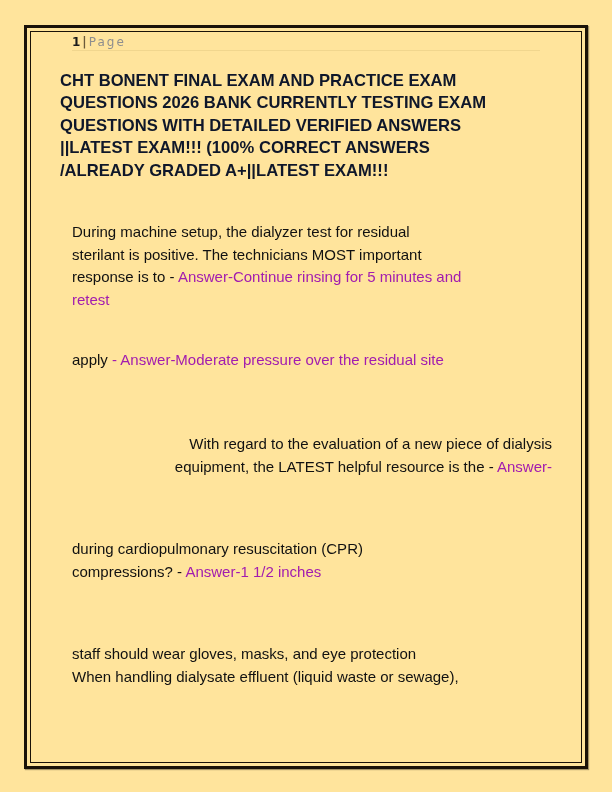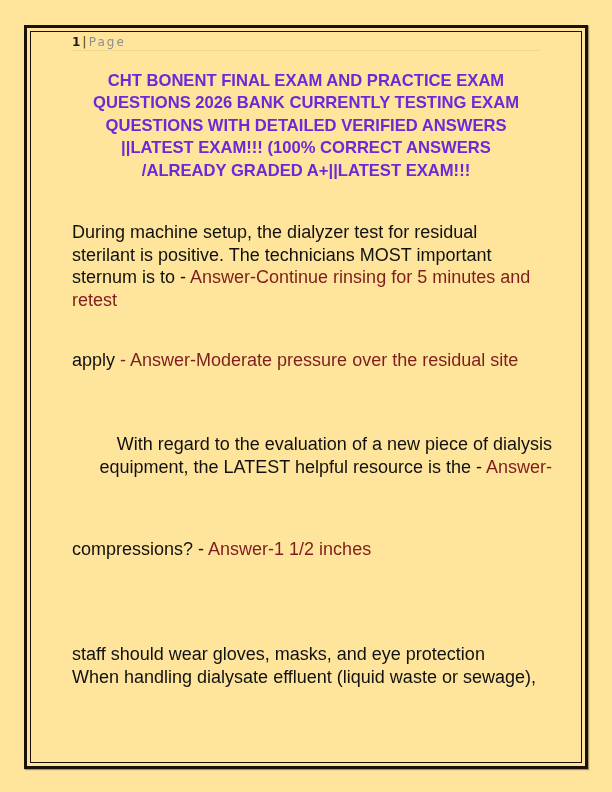--- a/index.html
+++ b/index.html
@@ -53,44 +53,44 @@
     }
     .page-word {
       color: #8e8e8e;
       letter-spacing: 2px;
     }
     .title {
       position: absolute;
       left: 60px;
       top: 70px;
       width: 492px;
-      text-align: center;
-      color: #6d28d9;
+      text-align: left;
+      color: #0f172a;
       font-weight: bold;
       font-size: 16.6px;
       line-height: 22.4px;
     }
     .title-line {
       display: block;
       white-space: nowrap;
     }
     .qa {
       position: absolute;
       left: 72px;
       width: 480px;
-      font-size: 18px;
+      font-size: 15px;
       line-height: 22.5px;
       color: #111111;
     }
     .line {
       display: block;
       white-space: nowrap;
     }
     .answer {
-      color: #7f1d1d;
+      color: #a21caf;
     }
   </style>
 </head>
 <body>
 
 <div class="page-border-outer">
   <div class="page-border-inner"></div>
 </div>
 
 <div class="page-header">
@@ -101,33 +101,34 @@
   <span class="title-line">CHT BONENT FINAL EXAM AND PRACTICE EXAM</span>
   <span class="title-line">QUESTIONS 2026 BANK CURRENTLY TESTING EXAM</span>
   <span class="title-line">QUESTIONS WITH DETAILED VERIFIED ANSWERS</span>
   <span class="title-line">||LATEST EXAM!!! (100% CORRECT ANSWERS</span>
   <span class="title-line">/ALREADY GRADED A+||LATEST EXAM!!!</span>
 </div>
 
 <div class="qa" style="top:221px;">
   <span class="line">During machine setup, the dialyzer test for residual</span>
   <span class="line">sterilant is positive. The technicians MOST important</span>
-  <span class="line"><span style="white-space:pre;">sternum is to - </span><span class="answer">Answer-Continue rinsing for 5 minutes and</span></span>
+  <span class="line"><span style="white-space:pre;">response is to - </span><span class="answer">Answer-Continue rinsing for 5 minutes and</span></span>
   <span class="line answer">retest</span>
 </div>
 
 <div class="qa" style="top:349px;">
   <span class="line"><span>apply</span><span class="answer" style="white-space:pre;"> - Answer-Moderate pressure over the residual site</span></span>
 </div>
 
 <div class="qa" style="top:433px;text-align:right;">
   <span class="line">With regard to the evaluation of a new piece of dialysis</span>
   <span class="line"><span style="white-space:pre;">equipment, the LATEST helpful resource is the - </span><span class="answer">Answer-</span></span>
 </div>
 
 <div class="qa" style="top:538px;">
+  <span class="line">during cardiopulmonary resuscitation (CPR)</span>
   <span class="line"><span style="white-space:pre;">compressions? - </span><span class="answer">Answer-1 1/2 inches</span></span>
 </div>
 
 <div class="qa" style="top:643px;">
   <span class="line">staff should wear gloves, masks, and eye protection</span>
   <span class="line">When handling dialysate effluent (liquid waste or sewage),</span>
 </div>
 
 </body></html>

